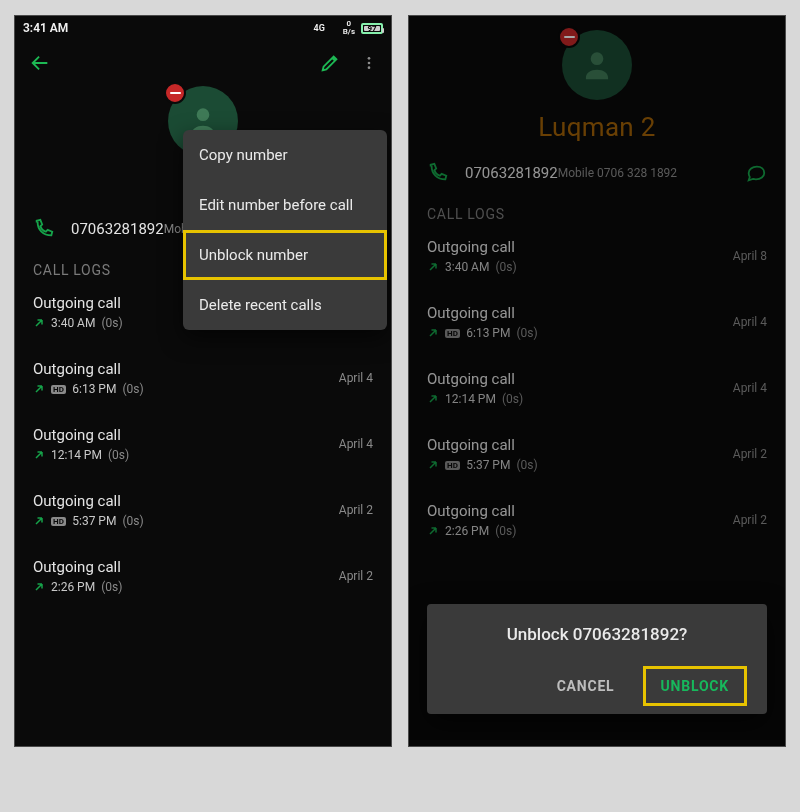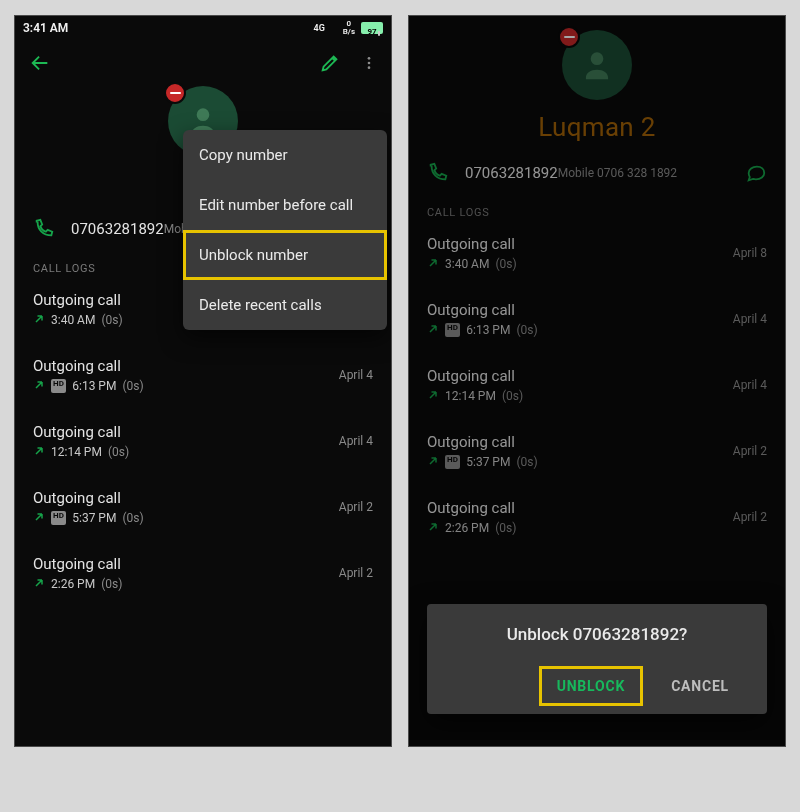--- a/index.html
+++ b/index.html
@@ -34,21 +34,21 @@
     height: 24px;
     padding: 0 8px;
     color: #f2f2f2;
     font-size: 12px;
     font-weight: 600;
   }
   .sb-left, .sb-right { display: flex; align-items: center; gap: 6px; }
   .sb-icon { display: inline-flex; }
   .sb-icon svg { display: block; }
   .batt { display:flex; align-items:center; gap:2px; }
-  .batt-box { width:22px; height:11px; border:6px solid #86efac; border-radius:2px; position:relative; }
+  .batt-box { width:22px; height:11px; border:2px solid #86efac; border-radius:2px; position:relative; }
   .batt-box::after { content:""; position:absolute; right:-3px; top:3px; width:2px; height:5px; background:#ccc; border-radius:1px; }
   .batt-fill { position:absolute; left:1px; top:1px; bottom:1px; width:90%; background:#ccc; border-radius:1px; }
   .batt-txt { position:absolute; left:0; right:0; top:-1px; font-size:8px; color:#000; text-align:center; font-weight:700; }
 
   
   .toolbar { display:flex; align-items:center; justify-content:space-between; padding: 12px 14px 4px; }
   .tb-left, .tb-right { display:flex; align-items:center; gap:20px; }
   .tb-icon { color:#1db954; width:22px; height:22px; display:inline-flex; }
   .tb-icon svg { width:100%; height:100%; }
   .tb-icon.dots { color:#8d8d8d; width:16px; }
@@ -64,28 +64,28 @@
   
   .number-row { display:flex; align-items:center; padding:20px 18px 10px; gap:16px; }
   .call-icon { color:#16a34a; width:22px; height:22px; display:inline-flex; }
   .call-icon svg { width:100%; height:100%; }
   .num-col { flex:1; display:flex; flex-direction:row; }
   .num-main { color:#e4e4e4; font-size:15px; }
   .num-sub  { color:#8a8a8a; font-size:12px; margin-top:2px; }
   .msg-icon { color:#16a34a; width:22px; height:22px; display:inline-flex; }
   .msg-icon svg { width:100%; height:100%; }
 
-  .section-hdr { color:#7a7a7a; font-size:11px; letter-spacing:.7px; padding: 12px 18px 4px; }
+  .section-hdr { color:#7a7a7a; font-size:14px; letter-spacing:.7px; padding: 12px 18px 4px; }
 
   
   .log-list { display:flex; flex-direction:column; }
   .log-row { display:flex; align-items:center; justify-content:space-between; padding:12px 18px 18px; }
   .log-left { display:flex; flex-direction:column; }
   .log-title { color:#e4e4e4; font-size:15px; }
-  .log-sub { display:flex; gap:6px; margin-top:4px; }
+  .log-sub { display:flex; align-items:center; gap:6px; margin-top:4px; }
   .out-arrow { color:#16a34a; display:inline-flex; }
   .out-arrow svg { width:12px; height:12px; }
   .hd-badge { background:#8a8a8a; color:#0a0a0a; font-size:8px; font-weight:700; padding:0 2px; border-radius:2px; letter-spacing:.2px; }
   .log-time { color:#c9c9c9; font-size:12px; }
   .log-dur  { color:#8a8a8a; font-size:12px; }
   .log-date { color:#8a8a8a; font-size:12px; }
 
   
   .menu {
     position:absolute; top:114px; left:168px;
@@ -432,19 +432,19 @@
         </div>
         <span class="log-date">April 2</span>
       </div>
     </div>
 
     <div class="dim"></div>
 
     <div class="dialog">
       <div class="dialog-title">Unblock  07063281892?</div>
       <div class="dialog-actions">
+        <div class="dlg-btn">CANCEL</div>
         <div class="dlg-btn confirm highlight">UNBLOCK</div>
-        <div class="dlg-btn">CANCEL</div>
       </div>
     </div>
   </div>
 
 </div>
 
 </body></html>

